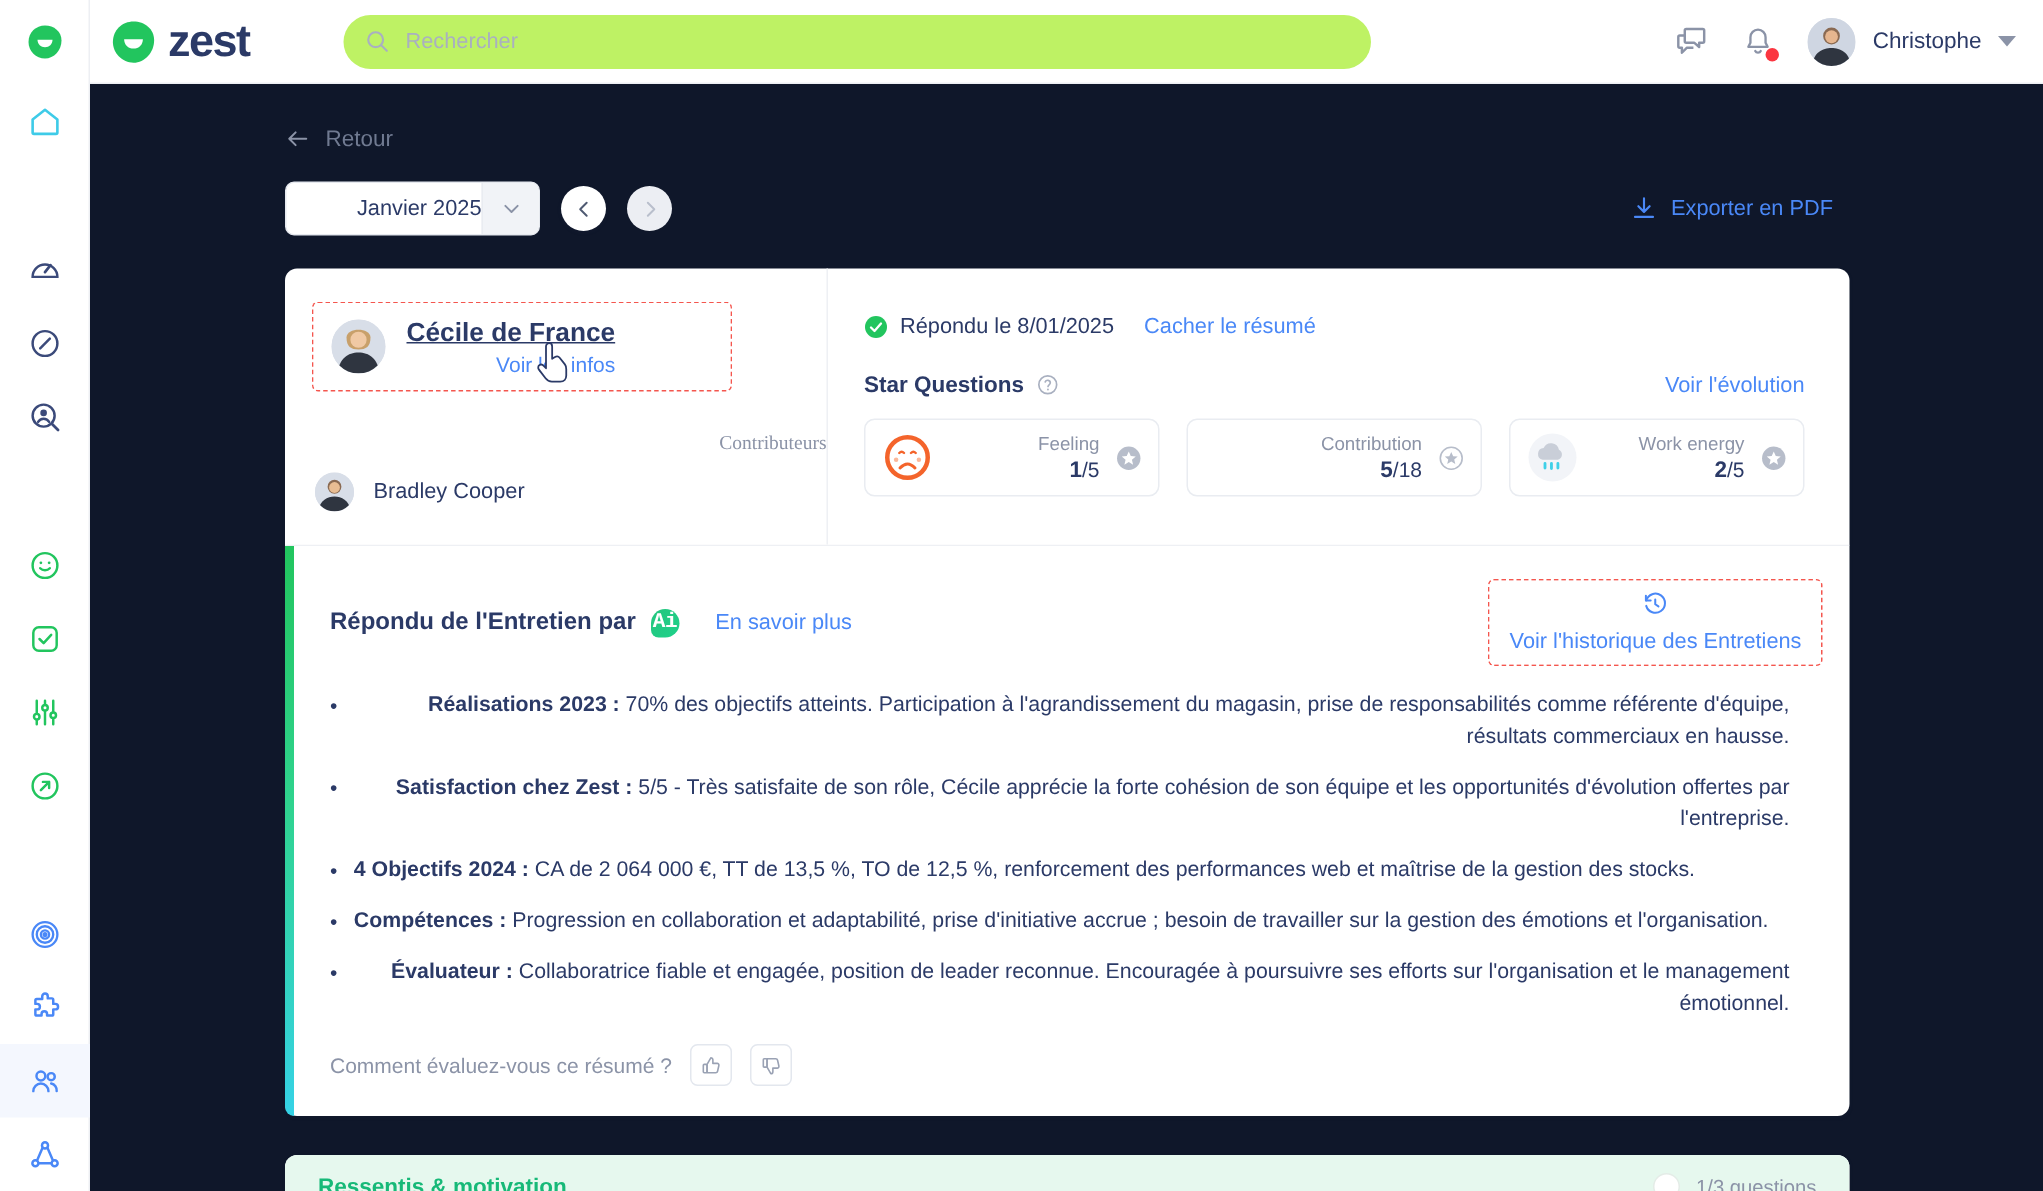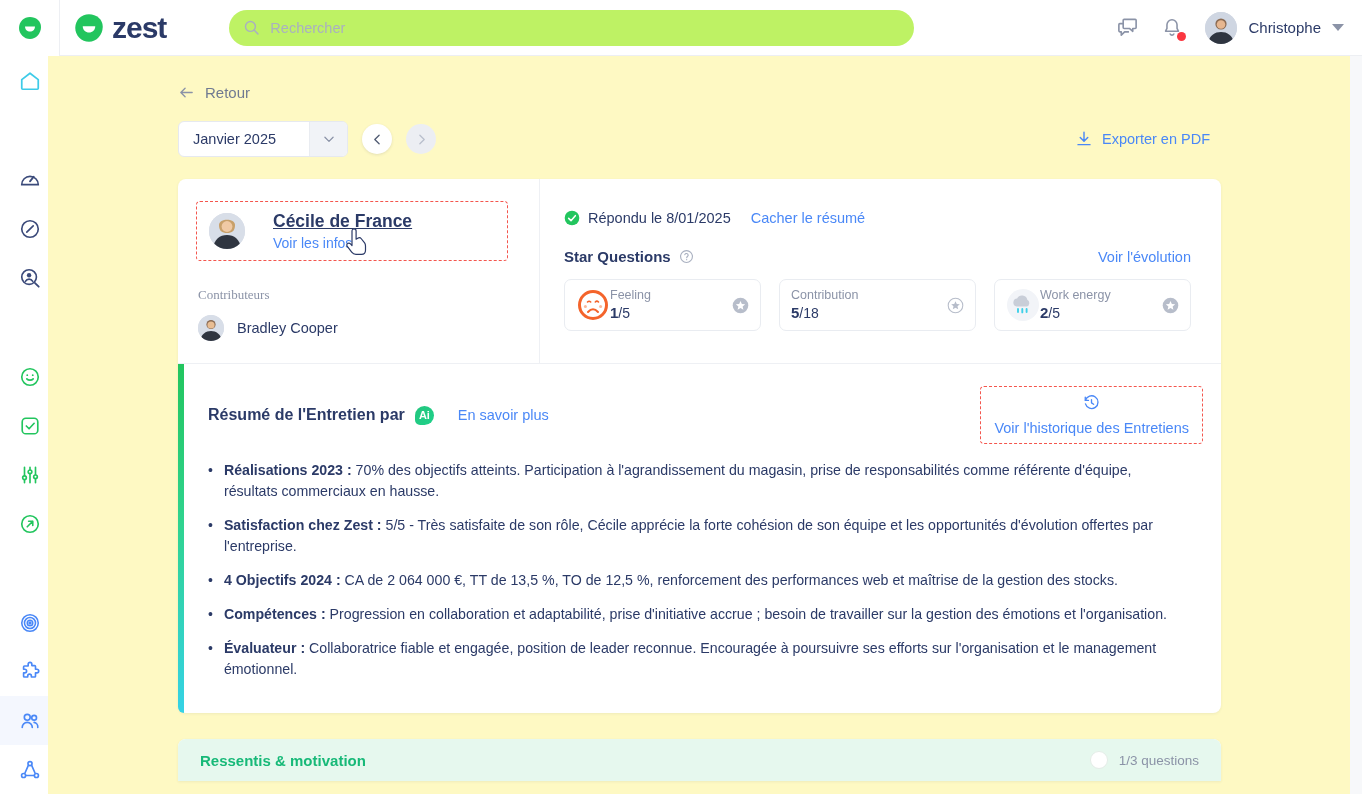--- a/index.html
+++ b/index.html
@@ -56,21 +56,21 @@
     border-radius: 50%; overflow: hidden; flex: none;
     background: #d9dde6; position: relative;
   }
   .avatar.a-32 { width: 32px; height: 32px; }
   .avatar.a-36 { width: 36px; height: 36px; }
   .avatar.a-26 { width: 26px; height: 26px; }
   .uname { font-size: 15px; color: #2b3a67; }
   .chev { width: 0; height: 0; border-left: 6px solid transparent; border-right: 6px solid transparent; border-top: 7px solid #8b93a7; }
 
   
-  .content { position: absolute; left: 48px; top: 56px; width: 1302px; height: 738px; background: #fef9c3; }
+  .content { position: absolute; left: 60px; top: 56px; width: 1302px; height: 738px; background: #0f172a; text-align: right; }
 
   .back-row { display: flex; align-items: center; gap: 10px; padding: 28px 0 0 130px; cursor: pointer; width: max-content; }
   .back-text { font-size: 15px; color: #707a91; }
 
   .toolbar { display: flex; align-items: center; padding: 20px 0 0 130px; }
   .period-select {
     width: 170px; height: 36px; background: #fff; border: 1px solid #e6e9ef; border-radius: 6px;
     display: flex; align-items: center; cursor: pointer; overflow: hidden;
   }
   .period-label { flex: 1; padding-left: 14px; font-size: 14.5px; color: #2b3a67; }
@@ -93,21 +93,21 @@
   .card {
     margin: 22px 0 0 130px; width: 1043px; background: #fff; border-radius: 8px;
     box-shadow: 0 1px 3px rgba(40,50,80,.07);
   }
   .card-top { display: flex; padding: 0; }
   .col-left { width: 362px; padding: 22px 0 22px 18px; border-right: 1px solid #eef0f4; }
   .col-right { flex: 1; padding: 22px 30px 22px 24px; }
 
   .person-box {
     border: 1.5px dashed #f4564e; border-radius: 4px; padding: 9px 12px;
-    display: flex; align-items: center; gap: 28px; width: 312px; position: relative;
+    display: flex; align-items: center; gap: 14px; width: 280px; position: relative;
   }
   .person-name {
     font-size: 17.5px; font-weight: bold; color: #2b3a67; text-decoration: underline; cursor: pointer;
   }
   .person-link { font-size: 14px; color: #4a88f7; cursor: pointer; margin-top: 3px; display: block; }
   .cursor-hand { position: absolute; left: 148px; top: 26px; pointer-events: none; }
 
   .contrib-title { font-size: 13px; color: #8b93a7; margin: 26px 0 0 2px; font-family: Liberation Serif, serif; }
   .contrib-row { display: flex; align-items: center; gap: 13px; margin-top: 12px; margin-left: 2px; }
   .contrib-name { font-size: 14.5px; color: #2b3a67; }
@@ -117,21 +117,21 @@
   .ent-status-text { font-size: 14.5px; color: #2b3a67; }
   .link-blue { font-size: 14.5px; color: #4a88f7; cursor: pointer; }
   .sq-head { display: flex; align-items: center; margin-top: 22px; }
   .sq-title { font-size: 15px; font-weight: bold; color: #2b3a67; }
   .sq-help { margin-left: 8px; cursor: pointer; display: flex; }
   .sq-evo { margin-left: auto; }
 
   .sq-row { display: flex; gap: 18px; margin-top: 14px; }
   .sq-card {
     flex: 1; height: 52px; border: 1px solid #e9ecf1; border-radius: 7px;
-    display: flex; align-items: center; padding: 17px 11px; background: #fff;
+    display: flex; align-items: center; padding: 17px 11px; gap: 11px; background: #fff;
   }
   .sq-icon { width: 34px; height: 34px; flex: none; display: flex; align-items: center; justify-content: center; }
   .sq-body { flex: 1; }
   .sq-label { font-size: 12.5px; color: #8b93a7; line-height: 15px; }
   .sq-score { font-size: 14px; color: #2b3a67; line-height: 17px; margin-top: 1px; }
   .sq-score b { font-weight: bold; font-size: 15px; }
   .sq-score span { color: #6b7governs; }
   .sq-star { flex: none; cursor: pointer; display: flex; }
 
   
@@ -142,21 +142,21 @@
   .sum-bar {
     position: absolute; left: 0; top: 0; bottom: 0; width: 6px;
     background: linear-gradient(180deg, #22c55e 0%, #2fd38e 45%, #35d2e6 100%);
     border-radius: 0 0 0 8px;
   }
   .sum-head { display: flex; align-items: center; }
   .sum-title { font-size: 16px; font-weight: bold; color: #2b3a67; }
   .ai-badge {
     width: 19px; height: 19px; border-radius: 50% 50% 50% 5px; background: linear-gradient(135deg,#23c57d,#1fd18a);
     margin-left: 10px; display: flex; align-items: center; justify-content: center;
-    color: #fff; font-size: 11px; font-weight: bold; letter-spacing: -.3px;
+    color: #fff; font-size: 14px; font-weight: bold; letter-spacing: -.3px; font-family: Liberation Mono, monospace;
   }
   .sum-learn { margin-left: 24px; }
   .hist-box {
     margin-left: auto; border: 1.5px dashed #f4564e; border-radius: 4px; padding: 7px 13px;
     display: flex; align-items: center; gap: 9px; cursor: pointer; flex-direction: column;
   }
   .hist-text { font-size: 14.5px; color: #4a88f7; }
 
   .bullets { margin-top: 16px; padding-right: 22px; }
   .bullet { display: flex; gap: 11px; margin-bottom: 13px; }
@@ -479,21 +479,21 @@
               </svg>
             </span>
           </div>
         </div>
       </div>
     </div>
 
     <div class="summary">
       <span class="sum-bar"></span>
       <div class="sum-head">
-        <span class="sum-title">Résumé de l'Entretien par</span>
+        <span class="sum-title">Répondu de l'Entretien par</span>
         <span class="ai-badge">Ai</span>
         <span class="sum-learn link-blue">En savoir plus</span>
         <span class="hist-box">
           <svg width="17" height="17" viewBox="0 0 24 24" fill="none" stroke="#4a88f7" stroke-width="1.9" stroke-linecap="round" stroke-linejoin="round">
             <path d="M3.5 9 A9 9 0 1 1 3.5 14"></path>
             <path d="M3.2 4.5 V9 H7.7"></path>
             <path d="M12 8 V12.5 L15 14.5"></path>
           </svg>
           <span class="hist-text">Voir l'historique des Entretiens</span>
         </span>
@@ -515,20 +515,35 @@
         <div class="bullet">
           <span class="bullet-dot">•</span>
           <span class="bullet-text"><b>Compétences :</b><span> Progression en collaboration et adaptabilité, prise d'initiative accrue ; besoin de travailler sur la gestion des émotions et l'organisation.</span></span>
         </div>
         <div class="bullet">
           <span class="bullet-dot">•</span>
           <span class="bullet-text"><b>Évaluateur :</b><span> Collaboratrice fiable et engagée, position de leader reconnue. Encouragée à poursuivre ses efforts sur l'organisation et le management émotionnel.</span></span>
         </div>
       </div>
 
+      <div class="rate-row">
+        <span class="rate-q">Comment évaluez-vous ce résumé ?</span>
+        <span class="thumb-btn">
+          <svg width="15" height="15" viewBox="0 0 24 24" fill="none" stroke="#9aa2b4" stroke-width="1.7" stroke-linejoin="round">
+            <path d="M7 10.5 L11 3.5 a2.2 2.2 0 0 1 2.2 2.2 V9.5 h4.6 a1.8 1.8 0 0 1 1.8 2.2 l-1.4 6.2 a2 2 0 0 1-2 1.6 H7 Z"></path>
+            <rect x="3" y="10.5" width="4" height="9" rx="1"></rect>
+          </svg>
+        </span>
+        <span class="thumb-btn">
+          <svg width="15" height="15" viewBox="0 0 24 24" fill="none" stroke="#9aa2b4" stroke-width="1.7" stroke-linejoin="round">
+            <path d="M7 13.5 L11 20.5 a2.2 2.2 0 0 0 2.2-2.2 V14.5 h4.6 a1.8 1.8 0 0 0 1.8-2.2 l-1.4-6.2 a2 2 0 0 0-2-1.6 H7 Z"></path>
+            <rect x="3" y="4.5" width="4" height="9" rx="1"></rect>
+          </svg>
+        </span>
+      </div>
     </div>
   </div>
 
   <div class="sect-card">
     <div class="sect-head">
       <span class="sect-title">Ressentis &amp; motivation</span>
       <span class="sect-right">
         <span class="sect-circ"></span>
         <span class="sect-count">1/3 questions</span>
       </span>

